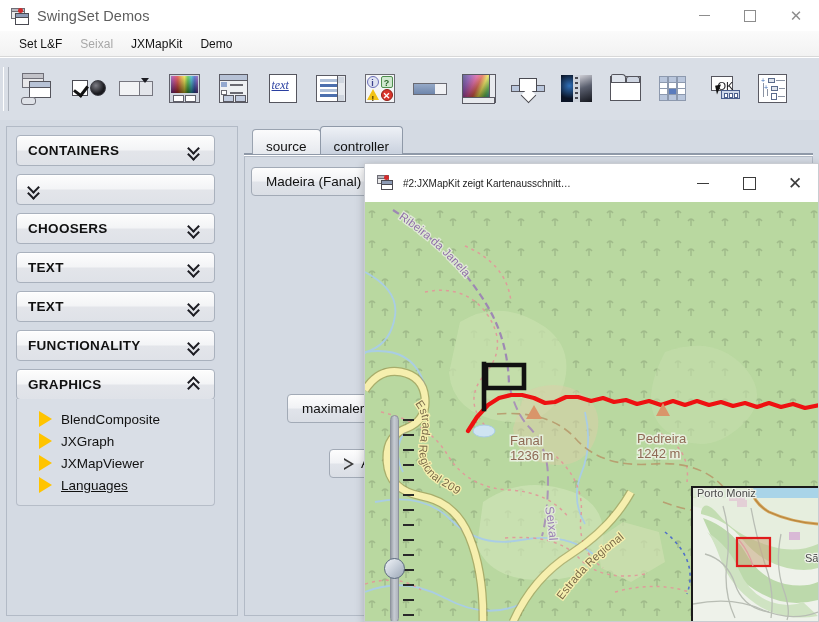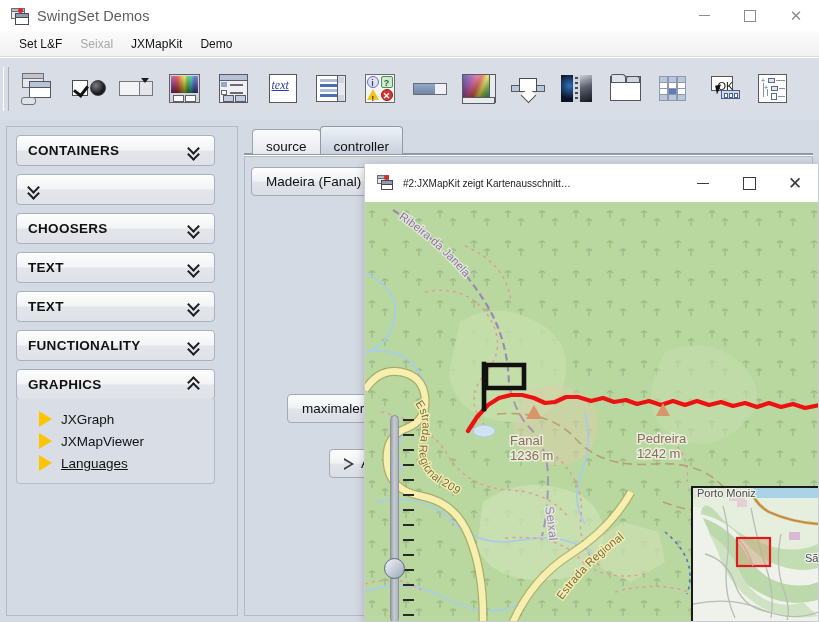--- a/index.html
+++ b/index.html
@@ -539,20 +539,24 @@
 
       <div class="acc">
         <div class="acc-hdr">
           <div class="acc-title">GRAPHICS</div>
           <div class="chev up">
               <i class="a"></i>
               <i class="b"></i>
             </div>
         </div>
         <div class="acc-body">
+          <div class="demo-item">
+            <div class="tri"></div>
+            <div class="demo-label">BlendComposite</div>
+          </div>
           <div class="demo-item">
             <div class="tri"></div>
             <div class="demo-label">JXGraph</div>
           </div>
           <div class="demo-item">
             <div class="tri"></div>
             <div class="demo-label">JXMapViewer</div>
           </div>
           <div class="demo-item">
             <div class="tri"></div>

